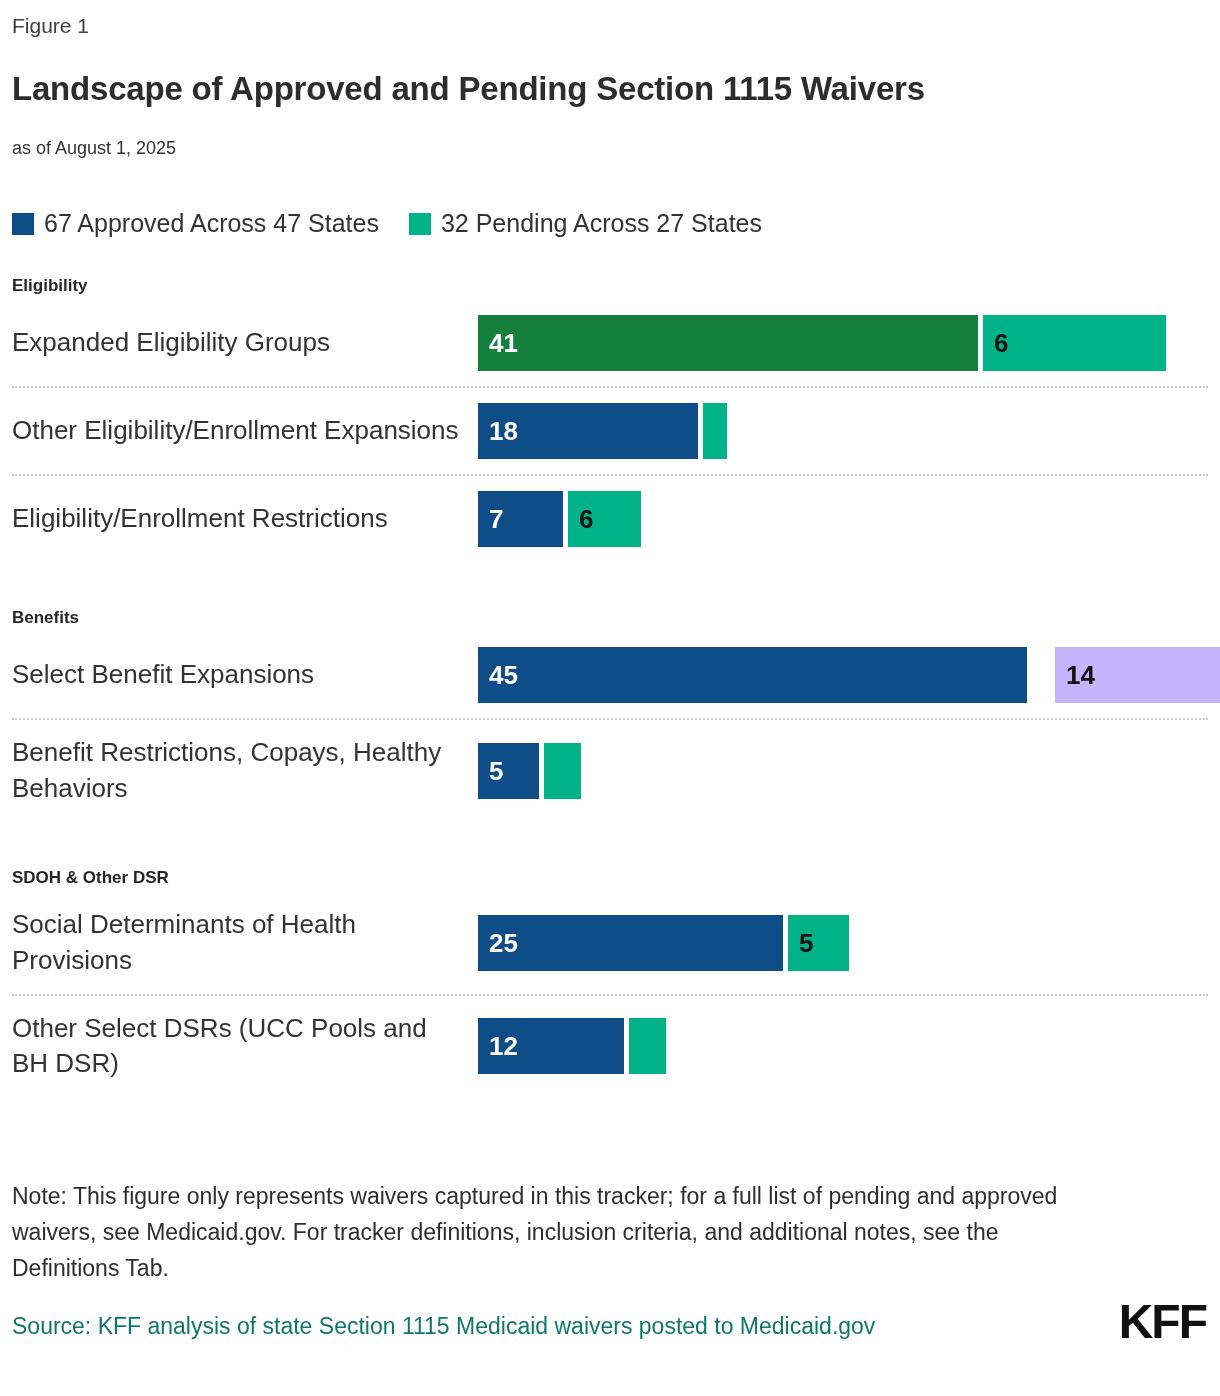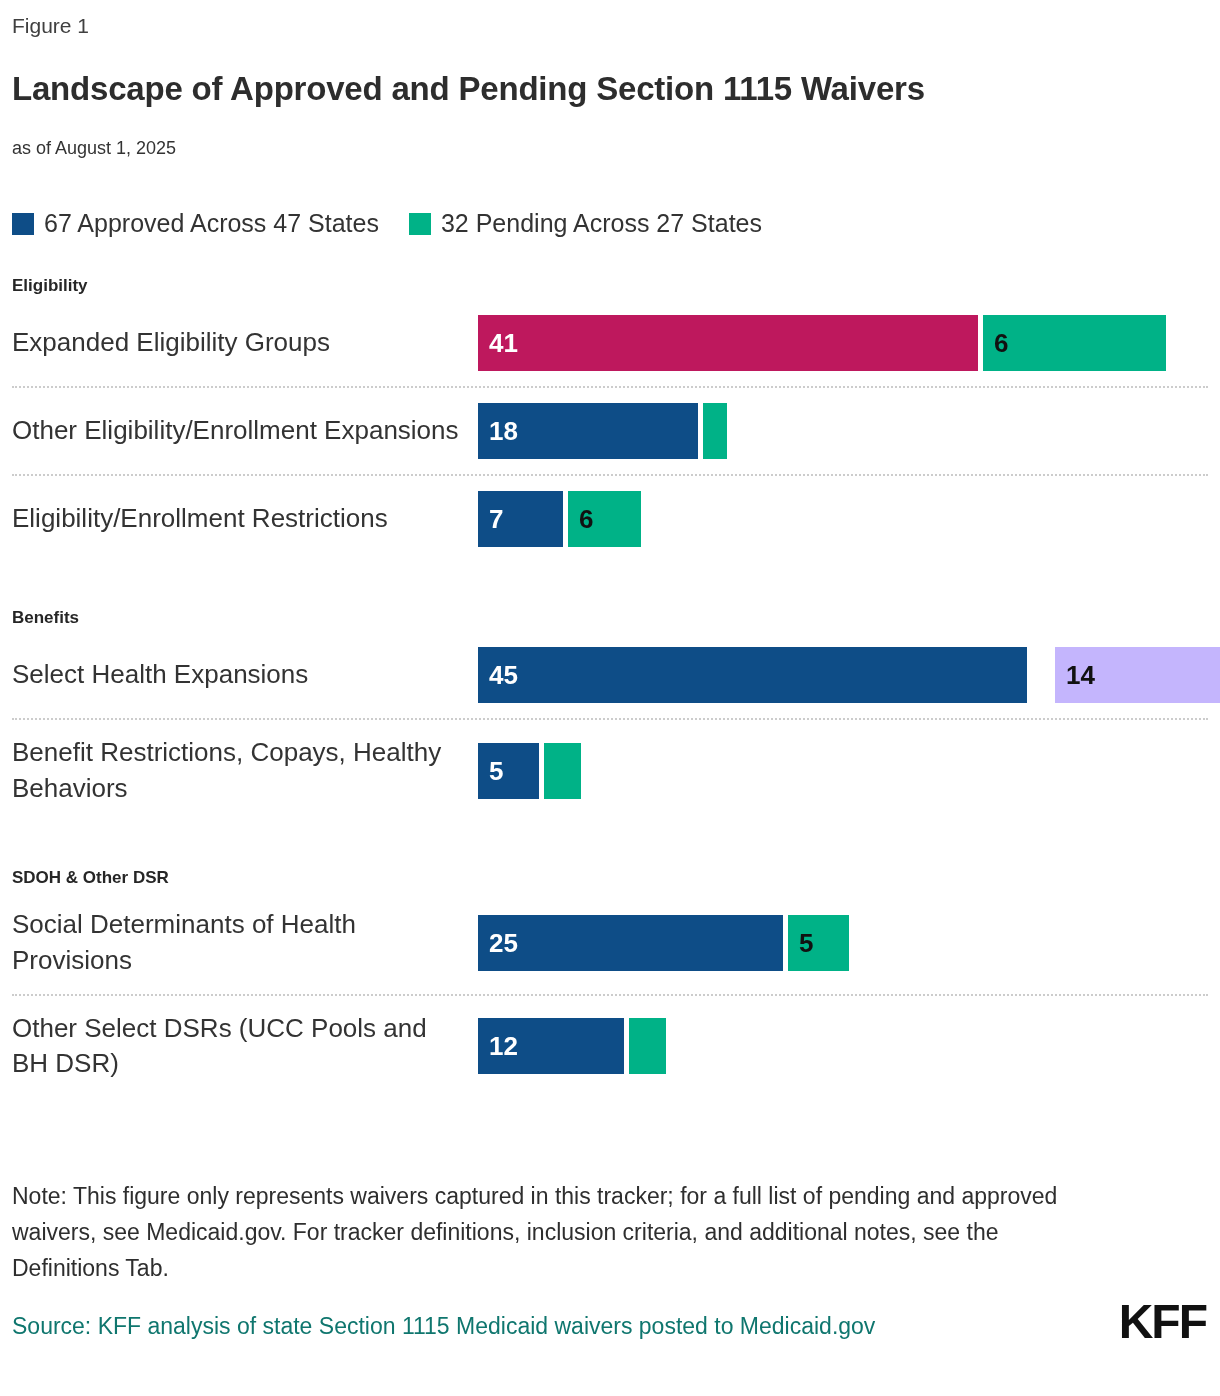--- a/index.html
+++ b/index.html
@@ -56,21 +56,21 @@
       <span>32 Pending Across 27 States</span>
     </div>
   </div>
 
   <div class="chart" id="chart">
       <div class="section">
         <div class="section-header">Eligibility</div>
         <div class="row">
           <div class="row-label">Expanded Eligibility Groups</div>
           <div class="bars">
-            <div class="bar approved" style="width: 500px; background: #be185d;">
+            <div class="bar approved" style="width: 500px; background: #15803d;">
               <span class="bar-value">41</span>
             </div>
             <div class="bar pending" style="width: 183px; background: rgb(0, 178, 135);">
               <span class="bar-value">6</span>
             </div>
           </div>
         </div>
         <div class="row">
           <div class="row-label">Other Eligibility/Enrollment Expansions</div>
           <div class="bars">
@@ -88,21 +88,21 @@
             </div>
             <div class="bar pending" style="width: 73px; background: rgb(0, 178, 135);">
               <span class="bar-value">6</span>
             </div>
           </div>
         </div>
       </div>
       <div class="section">
         <div class="section-header">Benefits</div>
         <div class="row">
-          <div class="row-label">Select Health Expansions</div>
+          <div class="row-label">Select Benefit Expansions</div>
           <div class="bars">
             <div class="bar approved" style="width: 549px; background: rgb(14, 77, 135);">
               <span class="bar-value">45</span>
             </div>
             <div class="bar pending" style="width: 171px; background: #c4b5fd; margin-left: 23px;">
               <span class="bar-value">14</span>
             </div>
           </div>
         </div>
         <div class="row">

